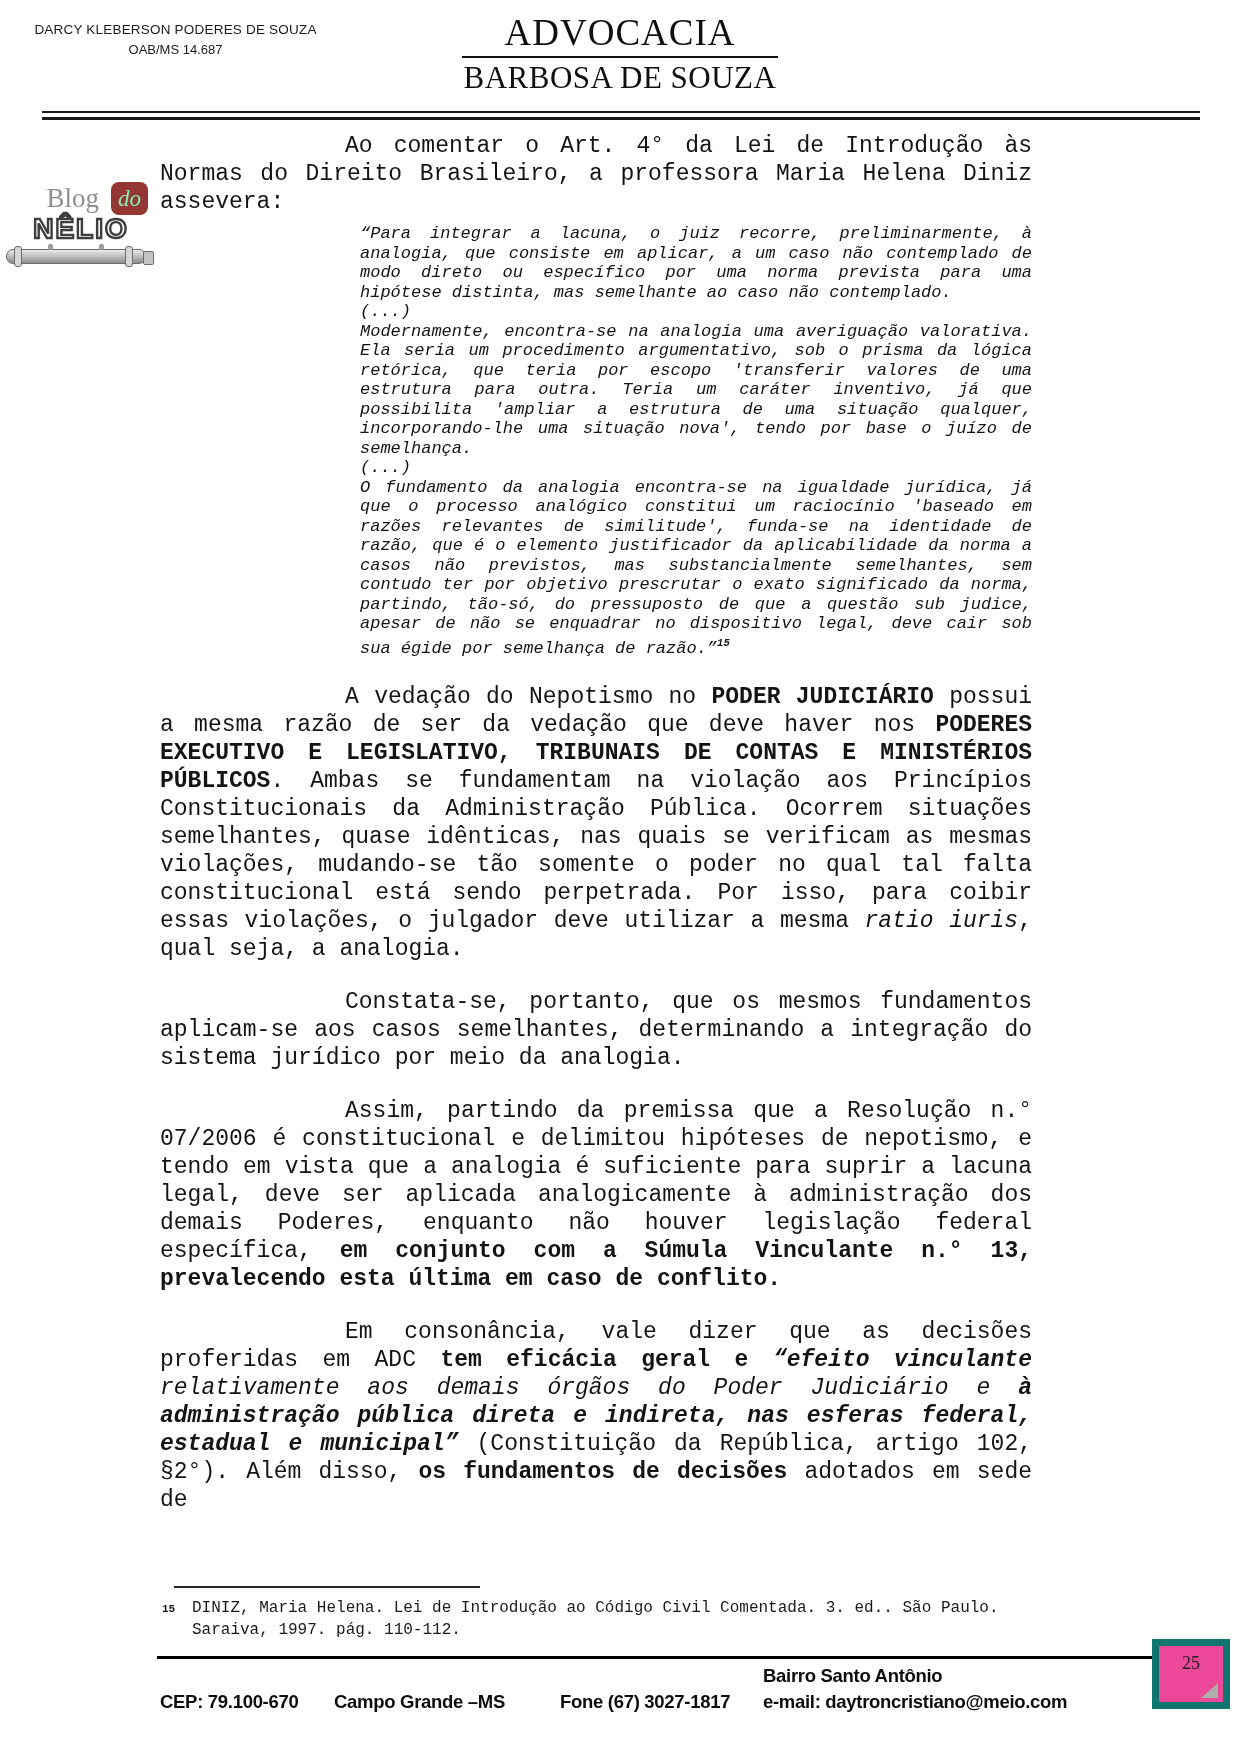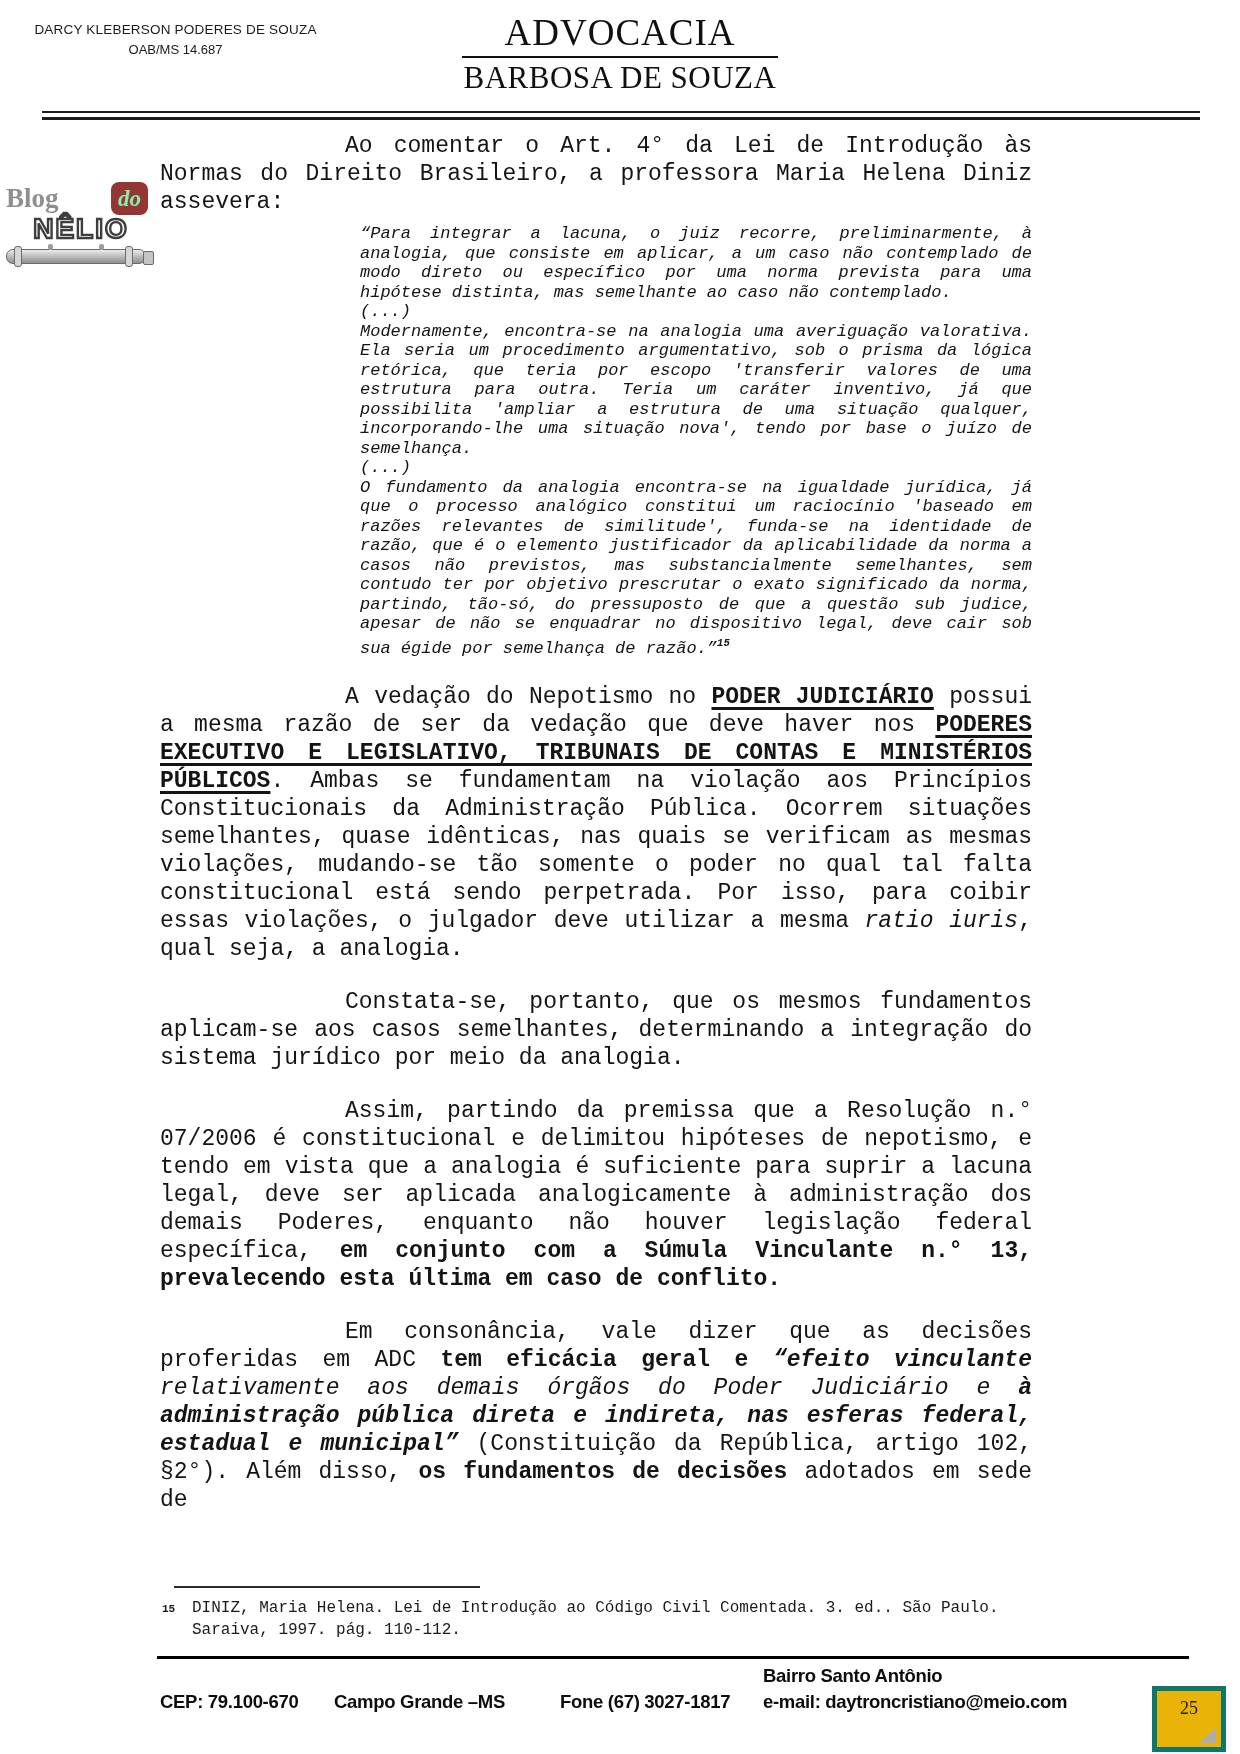--- a/index.html
+++ b/index.html
@@ -14,21 +14,21 @@
   .h-name{font-family:"Liberation Sans",sans-serif;font-size:13.5px;letter-spacing:.2px;color:#1b1b1b;}
   .h-oab{font-family:"Liberation Sans",sans-serif;font-size:13px;margin-top:5px;color:#1b1b1b;}
   .h-center{position:absolute;left:420px;width:400px;top:10px;text-align:center;}
   .firm1{font-family:"Liberation Serif",serif;font-size:37px;letter-spacing:1px;color:#101010;transform:scaleY(1.05);}
   .firm-rule{width:316px;margin:3px auto 2px auto;border-bottom:2px solid #111;}
   .firm2{font-family:"Liberation Serif",serif;font-size:31px;letter-spacing:.5px;color:#101010;}
   .top-rule{position:absolute;left:42px;right:40px;top:111px;height:4px;
     border-top:2px solid #1c1c1c;border-bottom:3px solid #1c1c1c;}
   
   .logo{position:absolute;left:6px;top:182px;width:150px;}
-  .logo-row1{display:flex;justify-content:space-between;align-items:center;gap:12px;padding-right:8px;font-weight:bold;}
+  .logo-row1{display:flex;justify-content:flex-end;align-items:center;gap:12px;padding-right:8px;}
   .logo-blog{font-family:"Liberation Serif",serif;font-size:27px;color:#8f8f8f;}
   .logo-do{width:37px;height:33px;background:#943634;border-radius:8px;color:#86efac;
     font-family:"Liberation Serif",serif;font-style:italic;font-size:23px;
     display:flex;align-items:center;justify-content:center;}
   .logo-nelio{font-family:"Liberation Sans",sans-serif;font-weight:800;font-size:28px;
     letter-spacing:2px;text-align:center;color:#fff;-webkit-text-stroke:2.4px #3e3e3e;margin-top:-2px;}
   .logo-bar{position:relative;height:13px;margin-top:4px;margin-right:10px;
     background:linear-gradient(180deg,#ececec,#8d8d8d);border:1.5px solid #6b6b6b;border-radius:7px;}
   .logo-bar::before,.logo-bar::after{content:"";position:absolute;top:-4px;width:6px;height:19px;
     background:#d6d6d6;border:1.5px solid #6b6b6b;border-radius:3px;}
@@ -41,40 +41,40 @@
   .content{position:absolute;left:160px;top:124px;width:872px;
     font-family:"Liberation Mono","DejaVu Sans Mono",monospace;
     font-size:23px;line-height:28px;text-align:justify;color:#141414;}
   .intro{margin:8px 0 0 0;text-indent:185px;}
   .quote{margin:8px 0 0 200px;width:672px;font-size:17px;line-height:19.5px;font-style:italic;}
   .quote p{margin:0;}
   .para{margin:25px 0 0 0;text-indent:185px;}
   .b{font-weight:bold;}
   .i{font-style:italic;}
   .bi{font-weight:bold;font-style:italic;}
-  .bu{font-weight:bold;text-decoration:underline;text-decoration-thickness:2.5px;text-underline-offset:4px;}
+  .bu{font-weight:bold;text-decoration-thickness:2.5px;text-underline-offset:4px;}
   sup{font-size:.62em;font-weight:bold;}
   
   .fn-sep{position:absolute;left:174px;top:1586px;width:306px;border-top:2px solid #2a2a2a;}
   .footnote{position:absolute;left:162px;top:1597px;width:900px;display:flex;
     font-family:"Liberation Mono","DejaVu Sans Mono",monospace;font-size:16px;line-height:22px;color:#1a1a1a;}
   .fn-marker{width:30px;flex:none;font-size:11px;font-weight:bold;padding-top:1px;}
   .fn-text{flex:1;}
   
   .footer-rule{position:absolute;left:157px;top:1656px;width:1032px;border-top:3.5px solid #000;}
   .footer{position:absolute;left:160px;top:1663px;width:1040px;height:60px;
     font-family:"Liberation Sans",sans-serif;font-weight:bold;font-size:18.5px;
     letter-spacing:-.3px;color:#0d0d0d;}
   .footer span{position:absolute;white-space:nowrap;}
   .f-address{left:0;top:2px;}   .f-district{left:603px;top:2px;}
   .f-cep{left:0;top:28px;}      .f-city{left:174px;top:28px;}
   .f-phone{left:400px;top:28px;}.f-email{left:603px;top:28px;}
   
-  .page-box{position:absolute;left:1152px;top:1686px;width:64px;height:56px;background:#eab308;
-    border:5px solid #0f766e;z-index:5;}
+  .page-box{position:absolute;left:1152px;top:1639px;width:64px;height:56px;background:#ec4899;
+    border:7px solid #0f766e;z-index:5;}
   .page-num{display:block;text-align:center;margin-top:7px;
     font-family:"Liberation Serif",serif;font-size:18px;color:#222;}
   .fold{position:absolute;right:5px;bottom:4px;width:0;height:0;
     border-left:17px solid transparent;border-bottom:15px solid #adadad;}
 </style>
 </head>
 <body>
 
 <div class="page">
 

